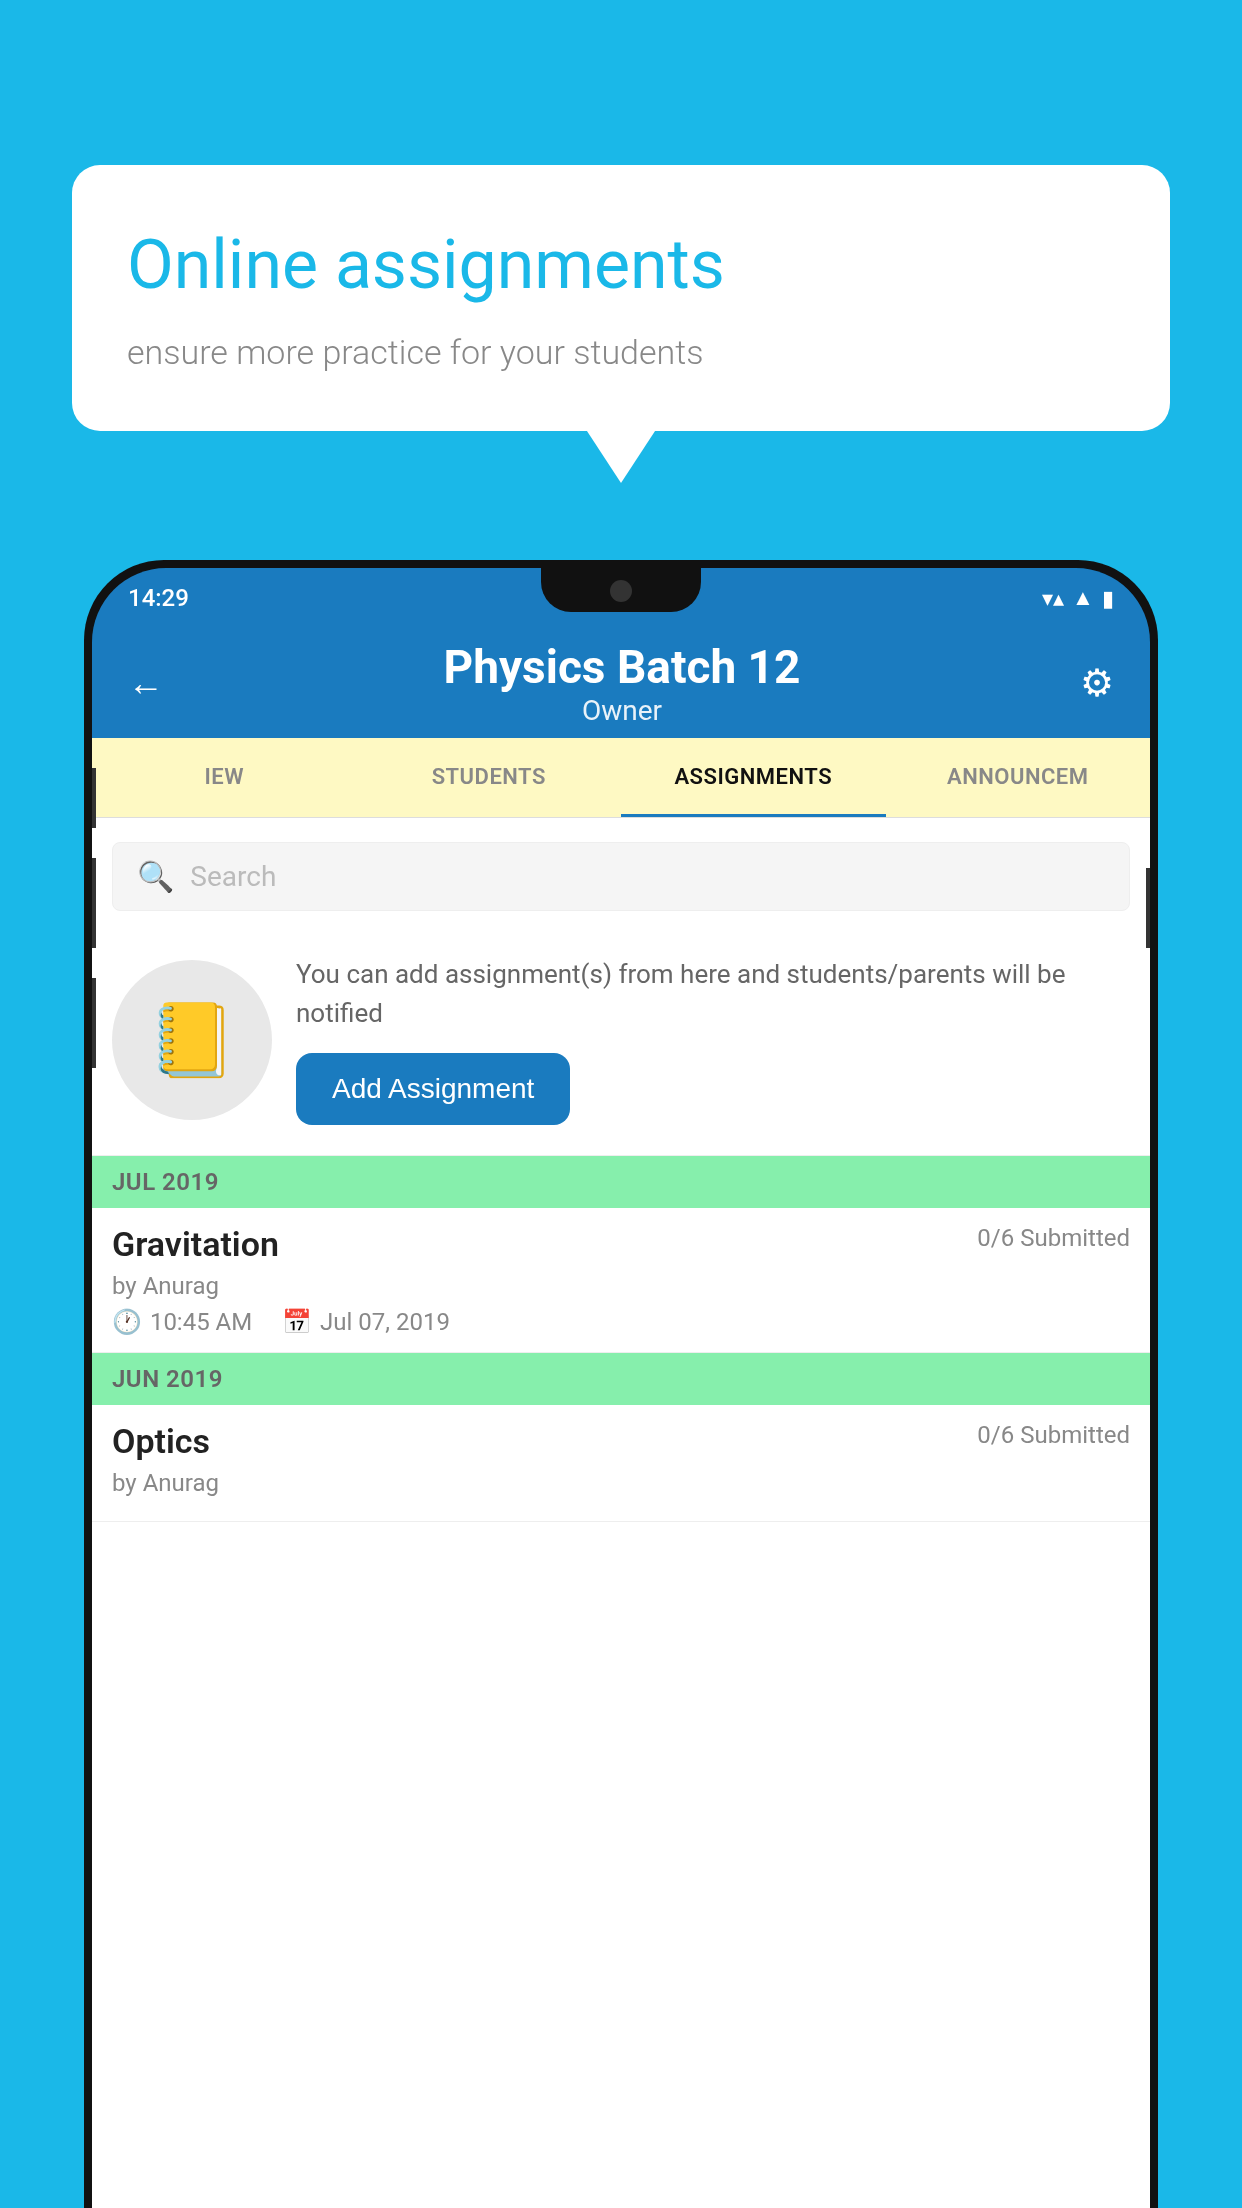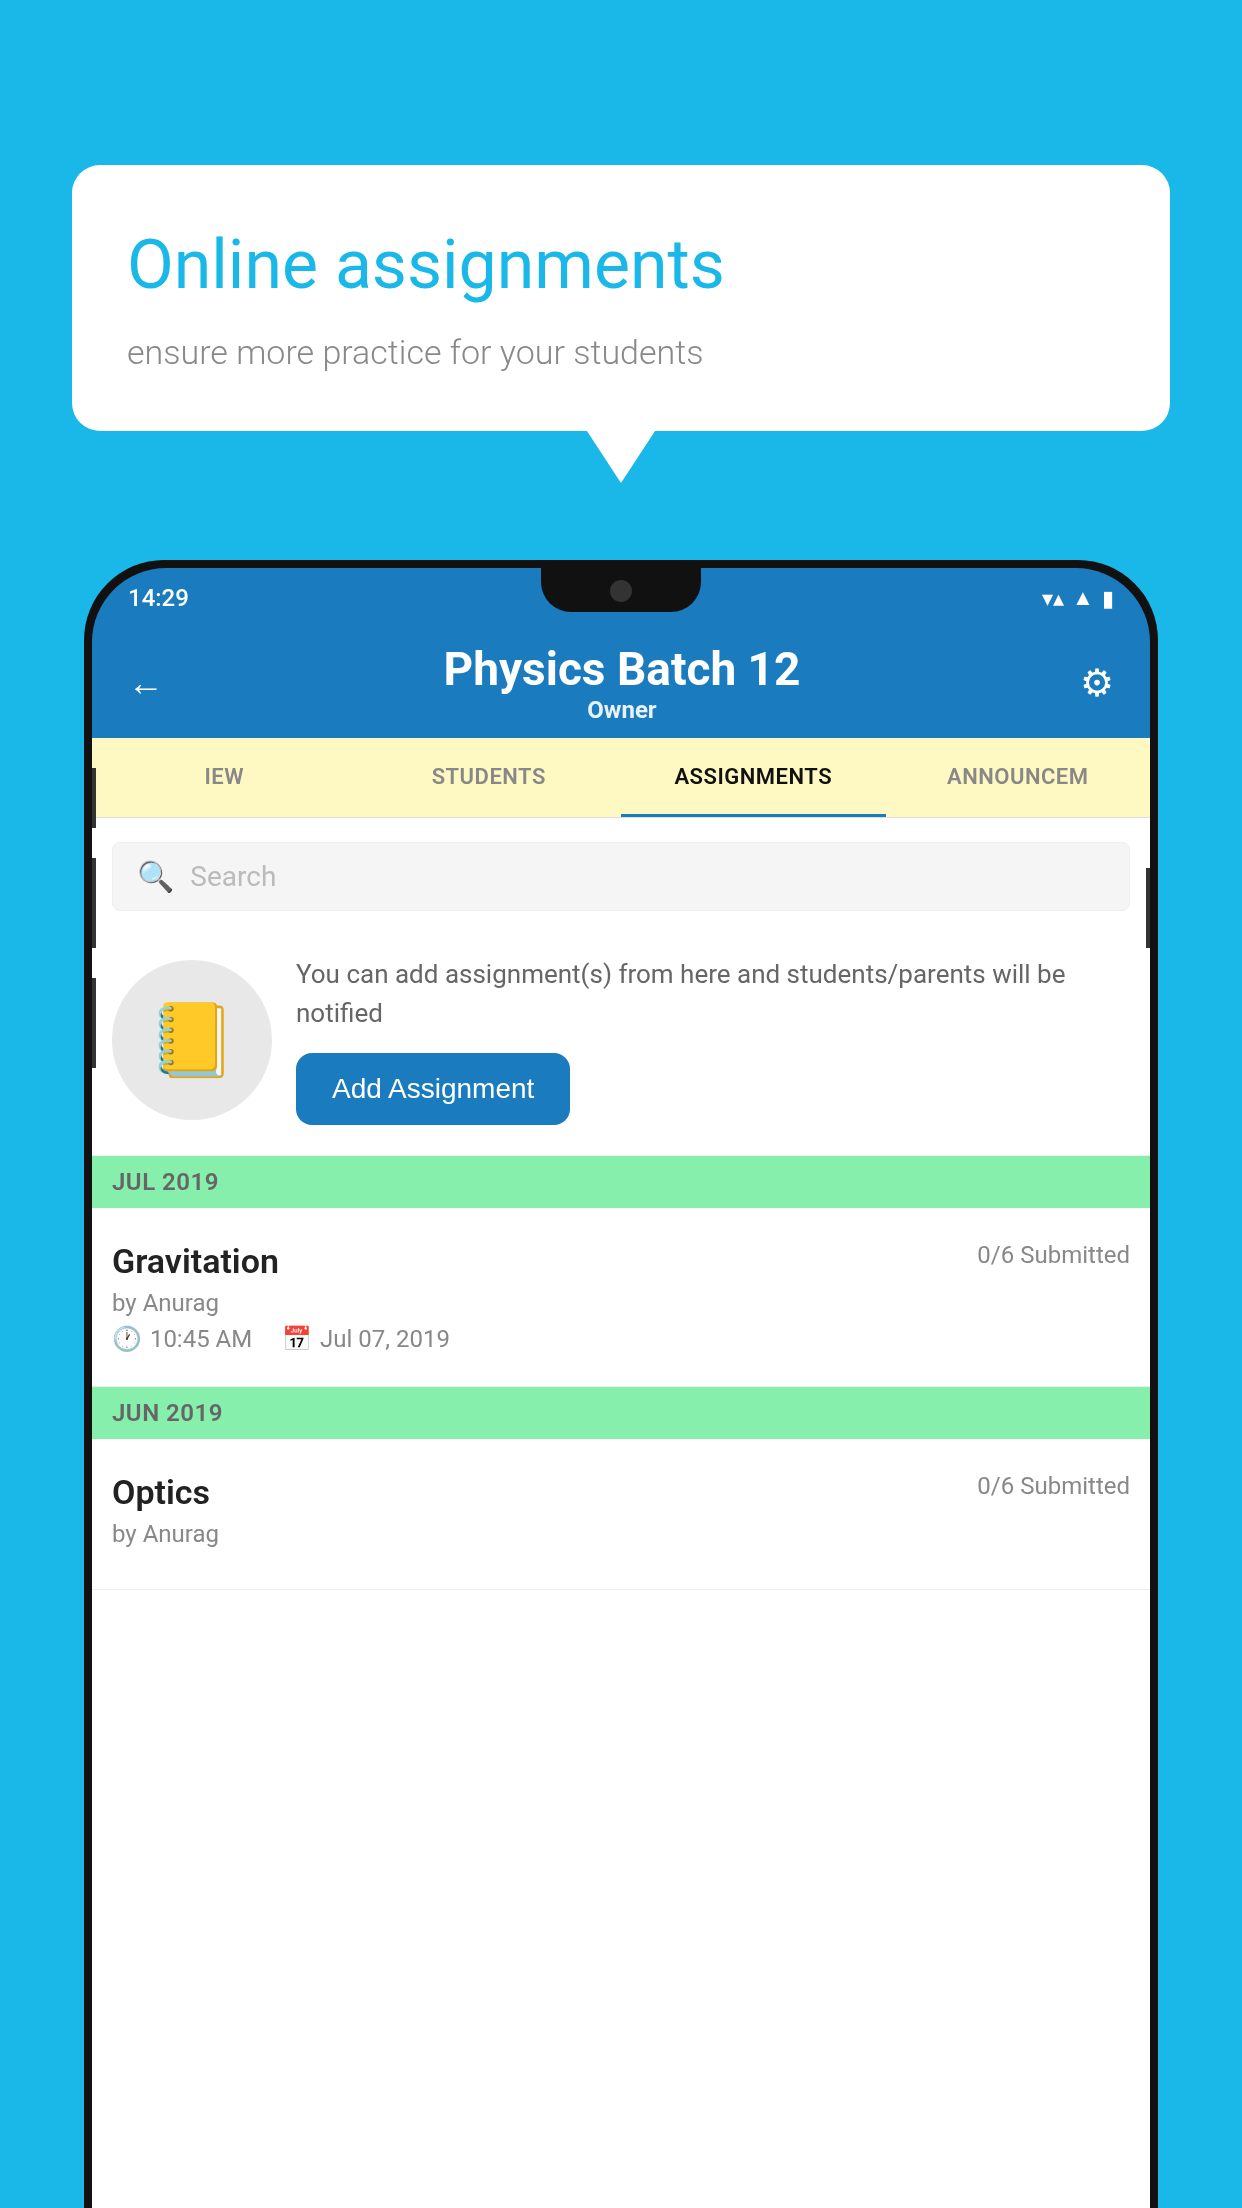--- a/index.html
+++ b/index.html
@@ -157,22 +157,22 @@
     }
 
     .header-title {
       color: white;
       font-size: 46px;
       font-weight: 700;
     }
 
     .header-subtitle {
       color: rgba(255,255,255,0.9);
-      font-size: 24px;
-      font-weight: 700;
+      font-size: 28px;
+      font-weight: 400;
     }
 
     .settings-icon {
       color: white;
       font-size: 38px;
       cursor: pointer;
     }
 
     
     .tabs-bar {
@@ -289,21 +289,21 @@
       background: #86efac;
       padding: 12px 20px;
       font-size: 24px;
       font-weight: 600;
       color: #666;
       letter-spacing: 0.5px;
     }
 
     
     .assignment-item {
-      padding: 33px 20px;
+      padding: 16px 20px;
       border-bottom: 1px solid #eee;
       background: white;
     }
 
     .assignment-top {
       display: flex;
       justify-content: space-between;
       align-items: flex-start;
       margin-bottom: 8px;
     }

